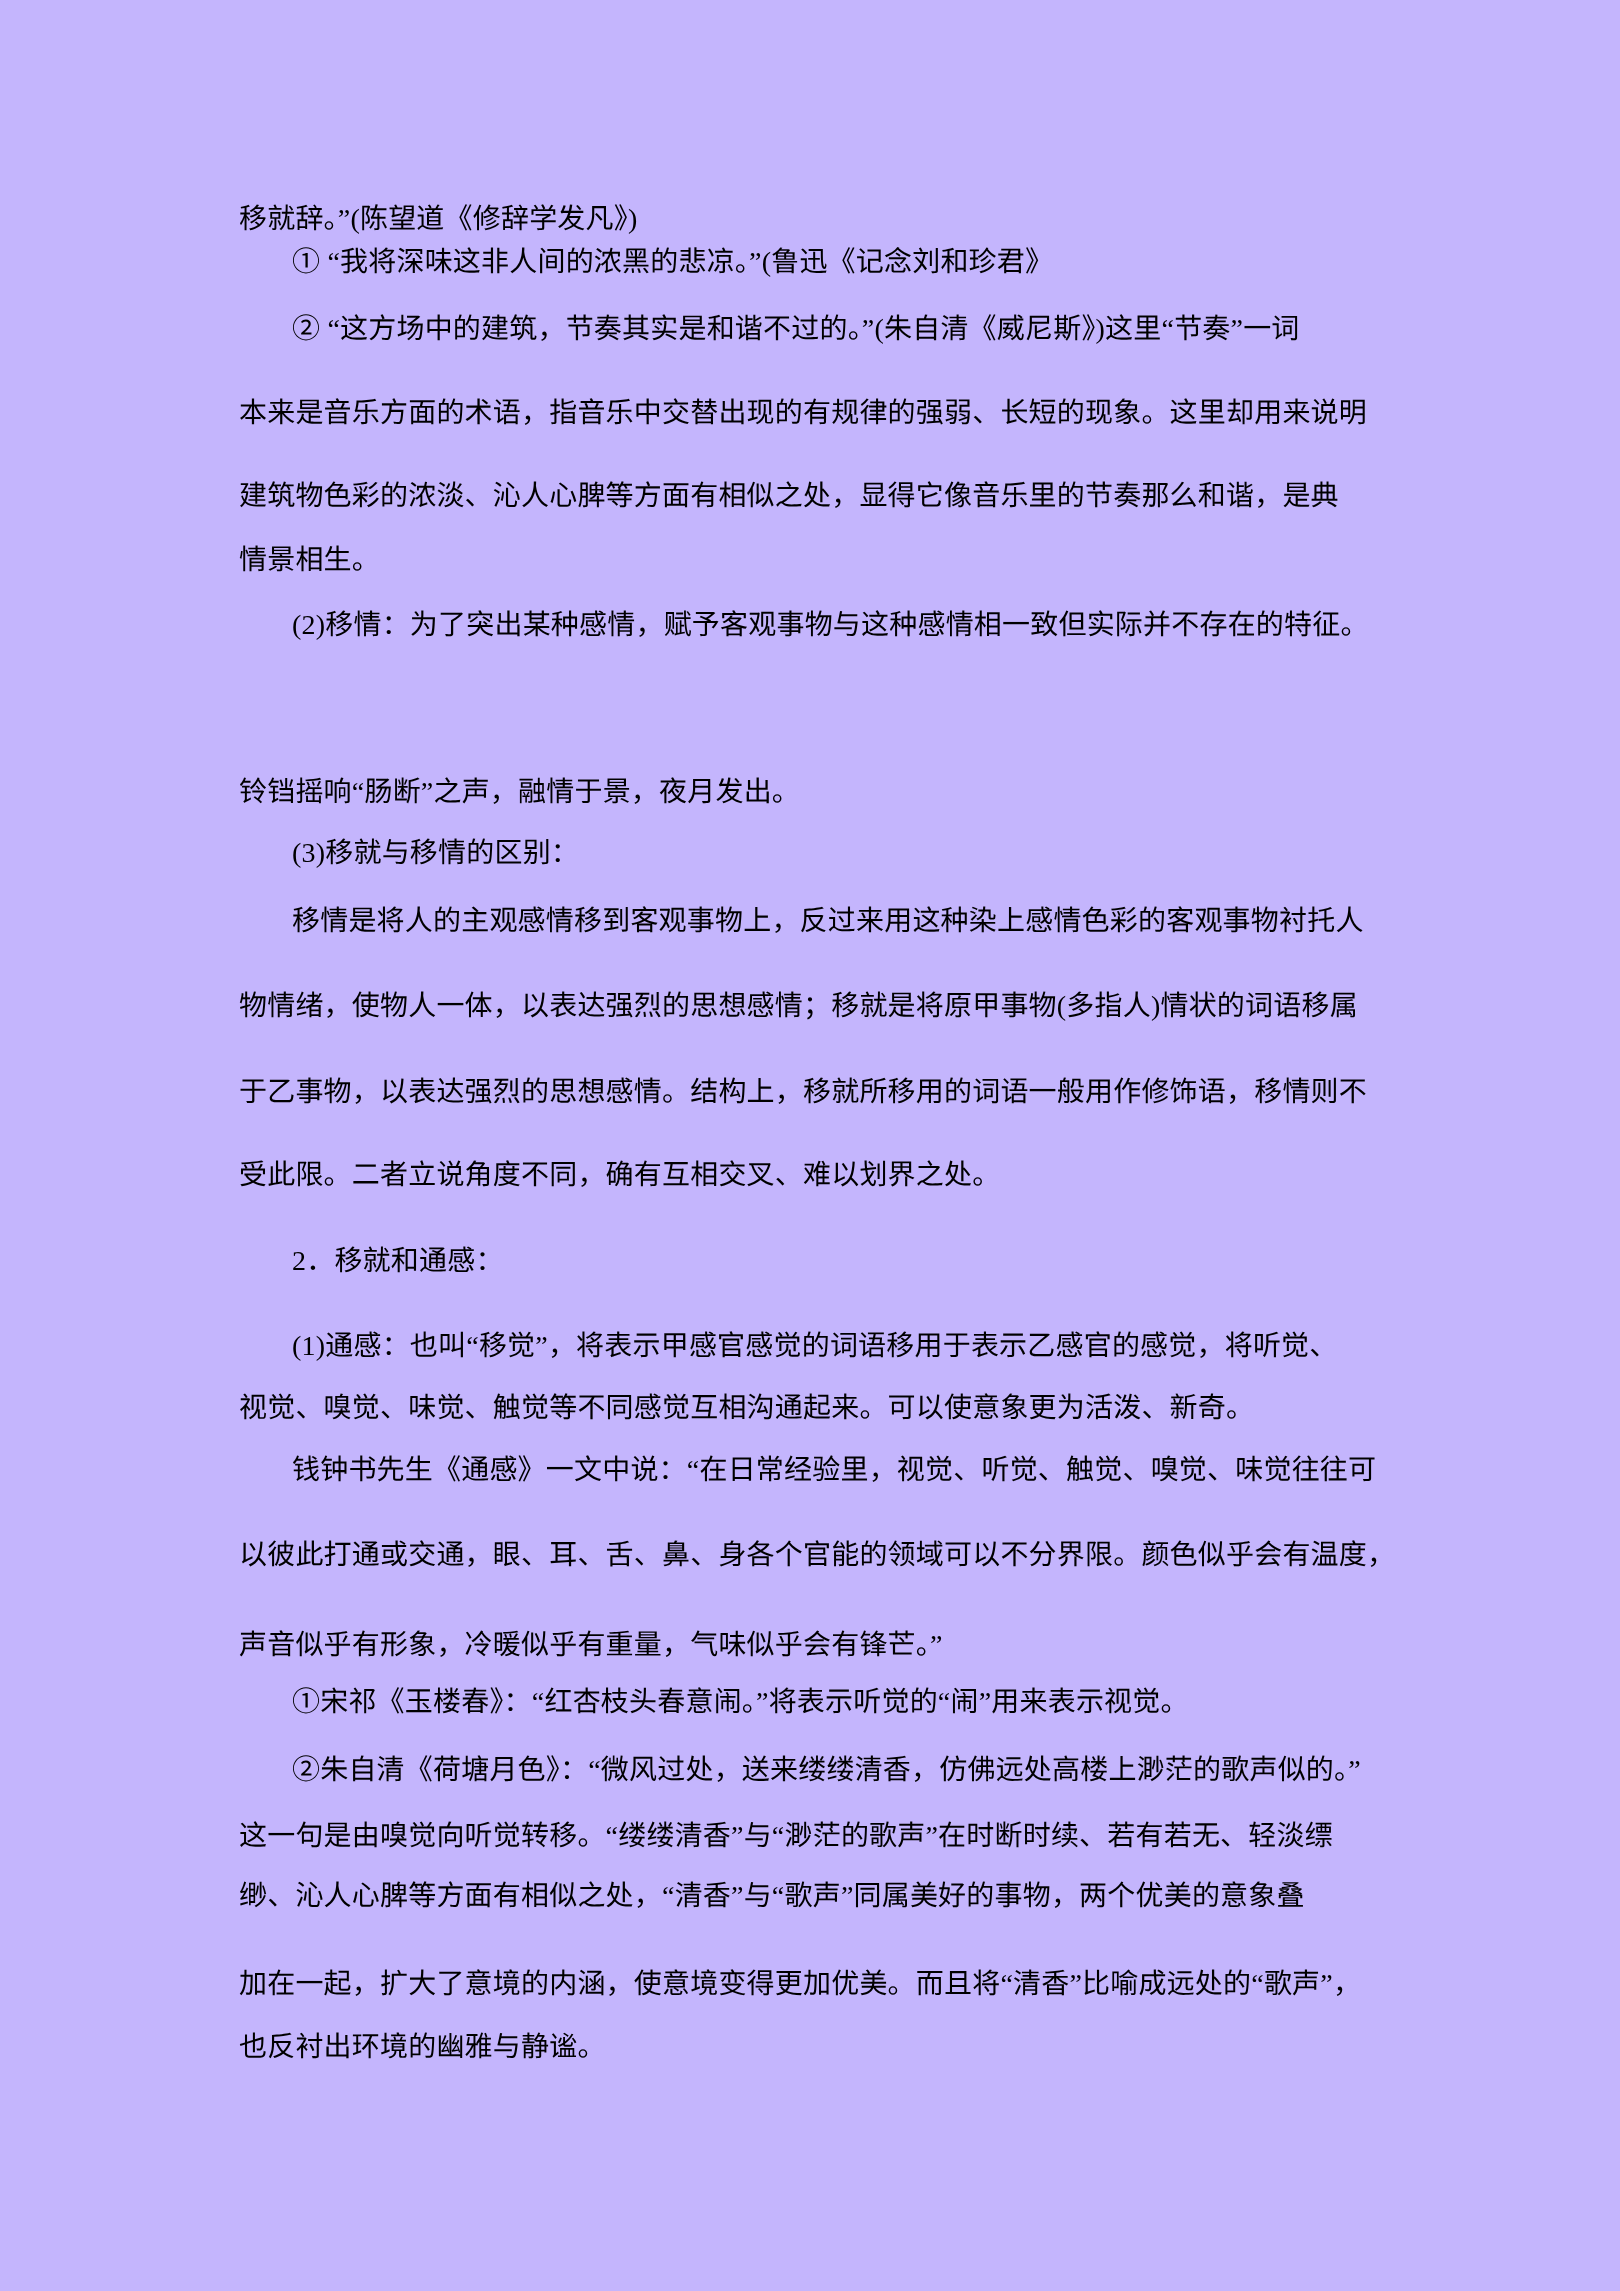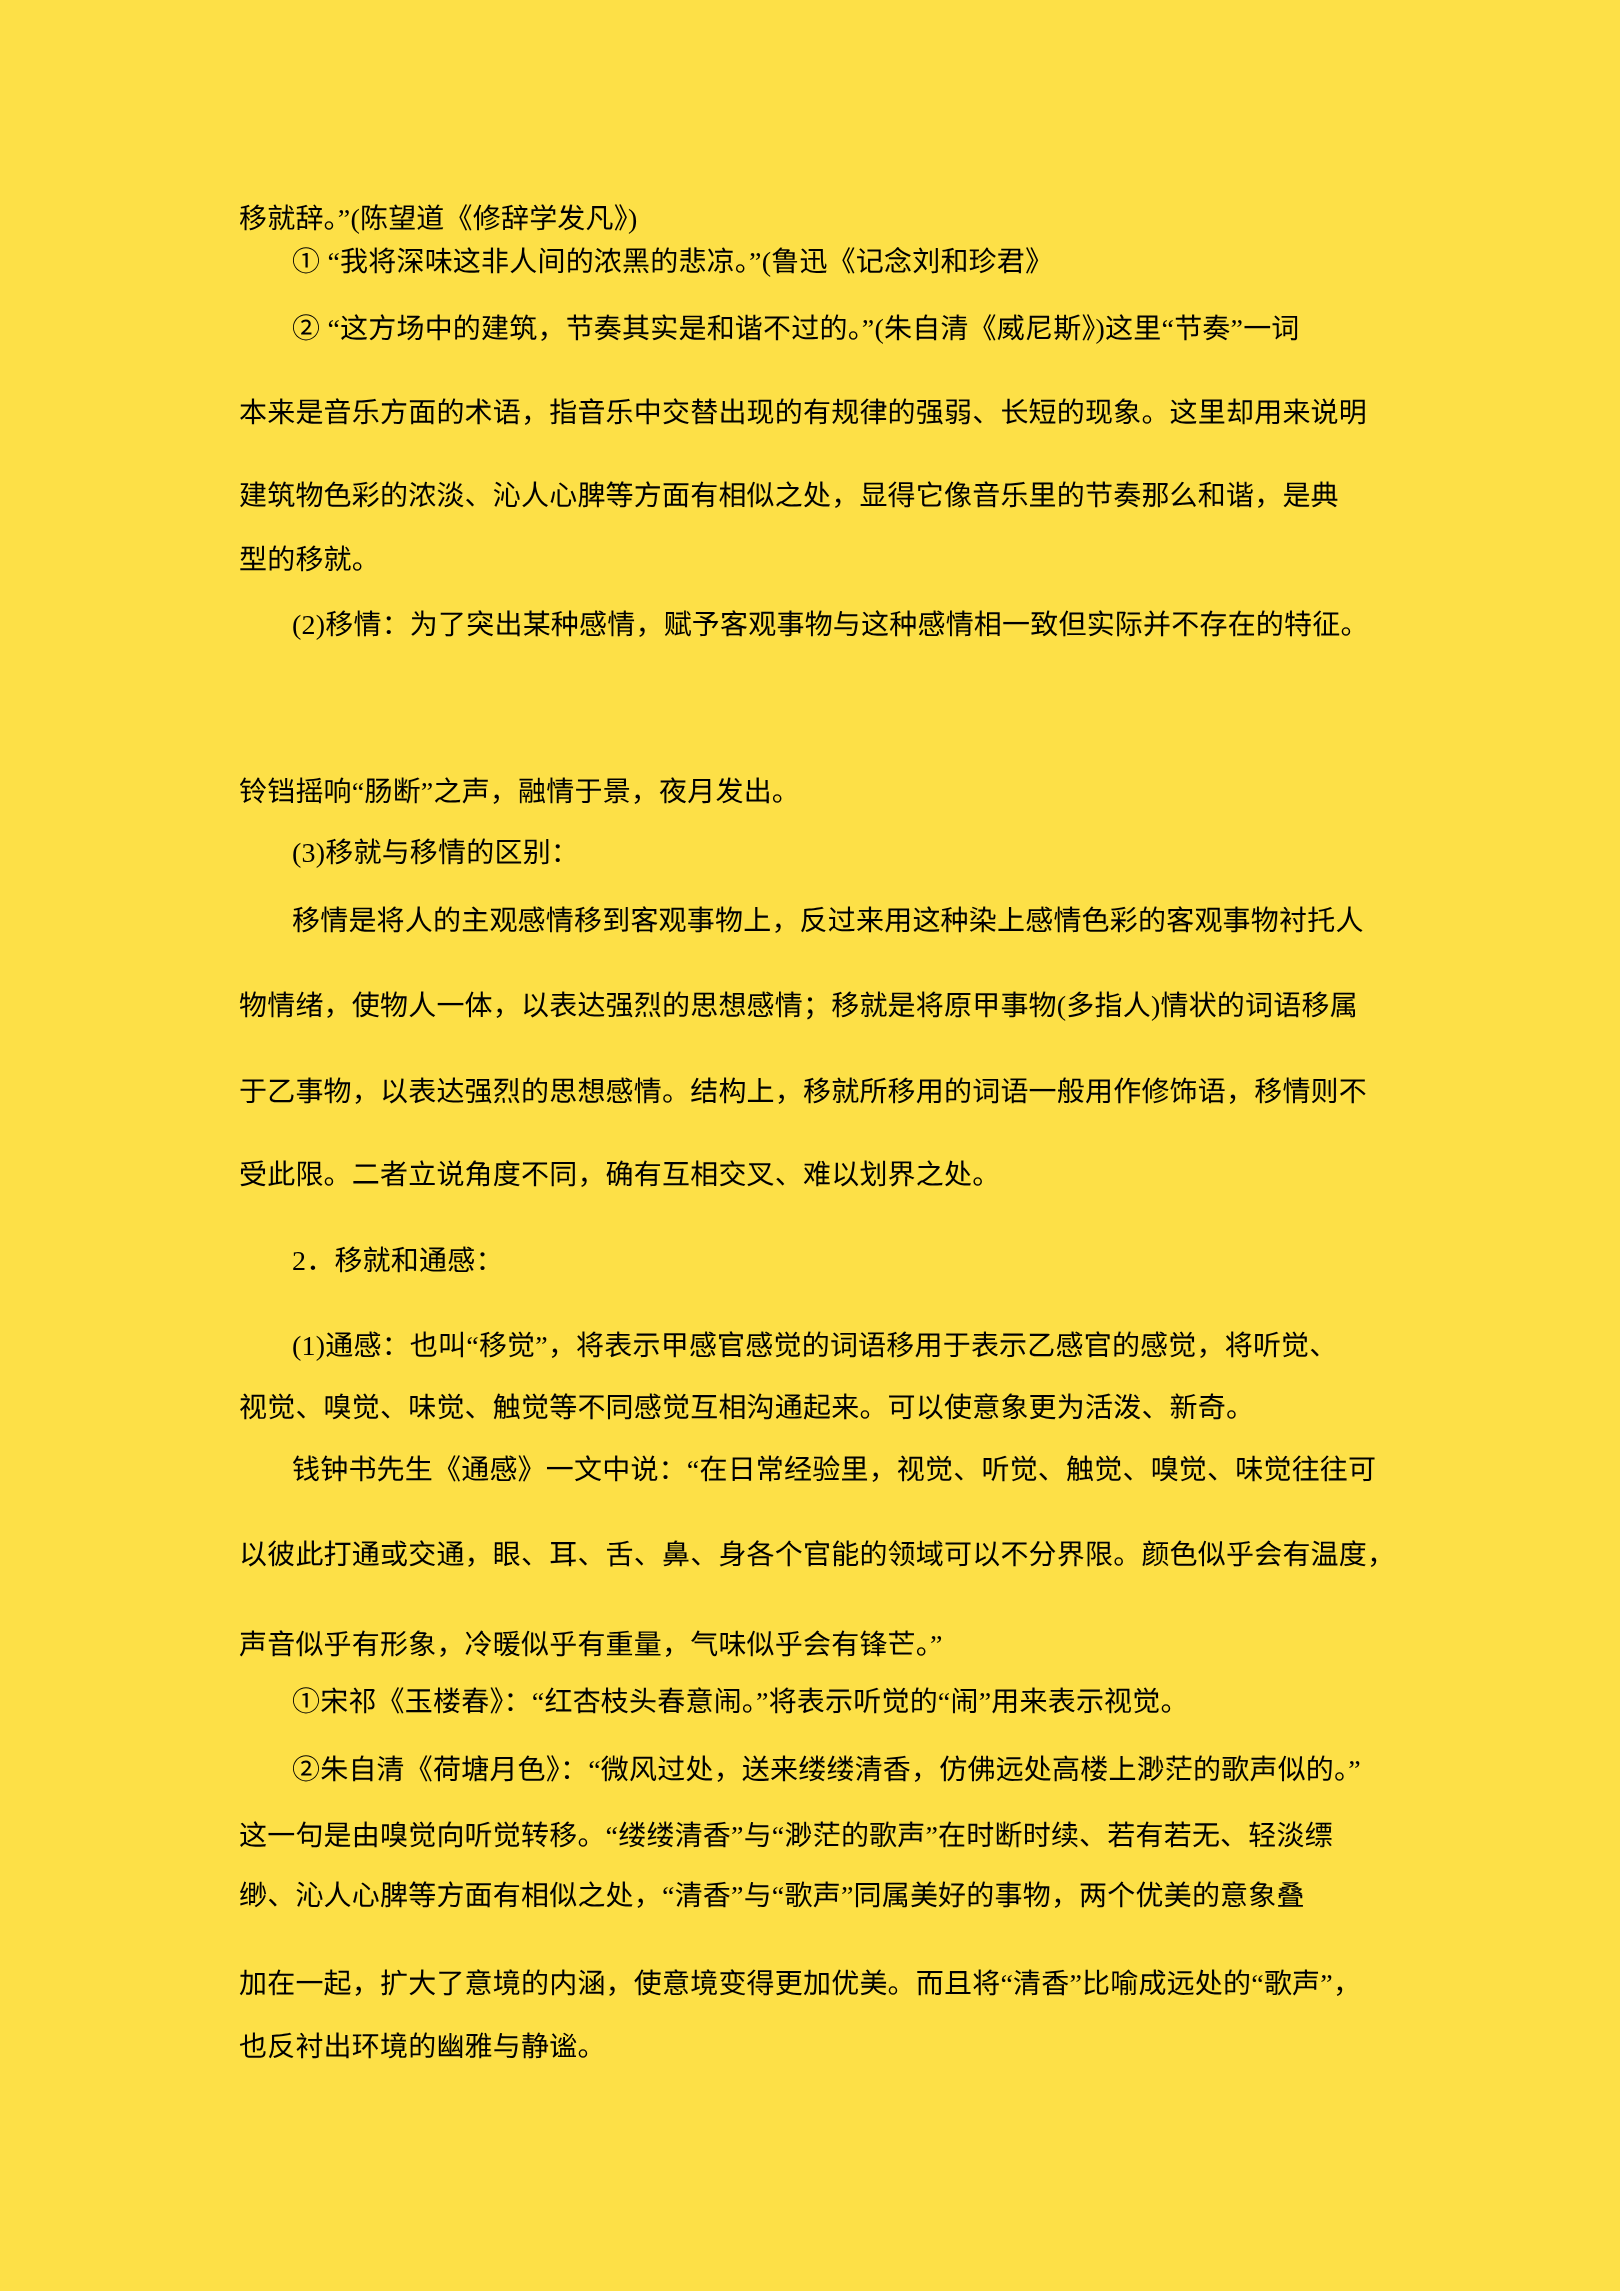--- a/index.html
+++ b/index.html
@@ -4,21 +4,21 @@
 <style>
   html, body {
     margin: 0;
     padding: 0;
     background: #ffffff;
   }
   .page {
     position: relative;
     width: 1620px;
     height: 2292px;
-    background: #fde047;
+    background: #c4b5fd;
     font-family: "Liberation Serif", "DejaVu Serif", serif;
     color: #000000;
     overflow: hidden;
   }
   .line {
     position: absolute;
     left: 239px;
     font-size: 28px;
     line-height: 33px;
     letter-spacing: 0.2px;
@@ -32,21 +32,21 @@
 </style>
 </head>
 <body>
 
 <div class="page">
   <div class="line" style="top:202px">移就辞。”(陈望道《修辞学发凡》)</div>
   <div class="line indent" style="top:245px">① “我将深味这非人间的浓黑的悲凉。”(鲁迅《记念刘和珍君》</div>
   <div class="line indent" style="top:312px">② “这方场中的建筑，节奏其实是和谐不过的。”(朱自清《威尼斯》)这里“节奏”一词</div>
   <div class="line" style="top:396px">本来是音乐方面的术语，指音乐中交替出现的有规律的强弱、长短的现象。这里却用来说明</div>
   <div class="line" style="top:479px">建筑物色彩的浓淡、沁人心脾等方面有相似之处，显得它像音乐里的节奏那么和谐，是典</div>
-  <div class="line" style="top:543px">型的移就。</div>
+  <div class="line" style="top:543px">情景相生。</div>
   <div class="line indent" style="top:608px">(2)移情：为了突出某种感情，赋予客观事物与这种感情相一致但实际并不存在的特征。</div>
   <div class="line" style="top:775px">铃铛摇响“肠断”之声，融情于景，夜月发出。</div>
   <div class="line indent" style="top:836px">(3)移就与移情的区别：</div>
   <div class="line indent" style="top:904px">移情是将人的主观感情移到客观事物上，反过来用这种染上感情色彩的客观事物衬托人</div>
   <div class="line" style="top:989px">物情绪，使物人一体，以表达强烈的思想感情；移就是将原甲事物(多指人)情状的词语移属</div>
   <div class="line" style="top:1075px">于乙事物，以表达强烈的思想感情。结构上，移就所移用的词语一般用作修饰语，移情则不</div>
   <div class="line" style="top:1158px">受此限。二者立说角度不同，确有互相交叉、难以划界之处。</div>
   <div class="line indent" style="top:1244px">2．移就和通感：</div>
   <div class="line indent" style="top:1329px">(1)通感：也叫“移觉”，将表示甲感官感觉的词语移用于表示乙感官的感觉，将听觉、</div>
   <div class="line" style="top:1391px">视觉、嗅觉、味觉、触觉等不同感觉互相沟通起来。可以使意象更为活泼、新奇。</div>

